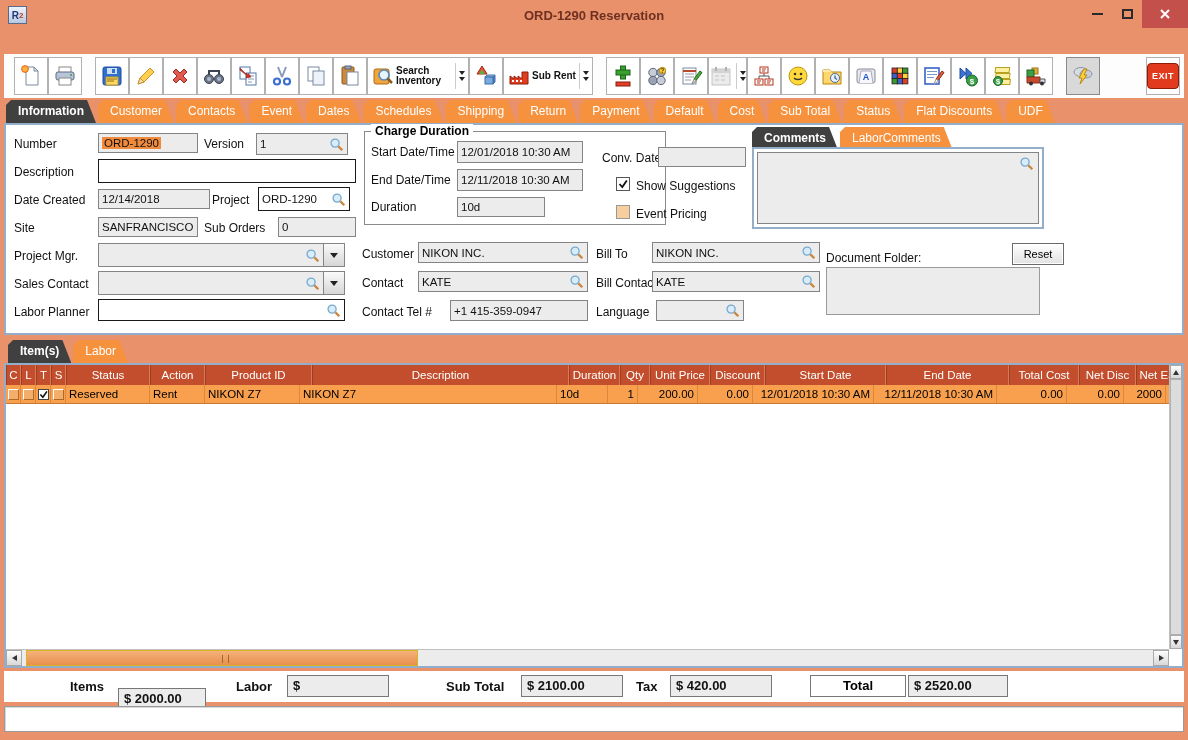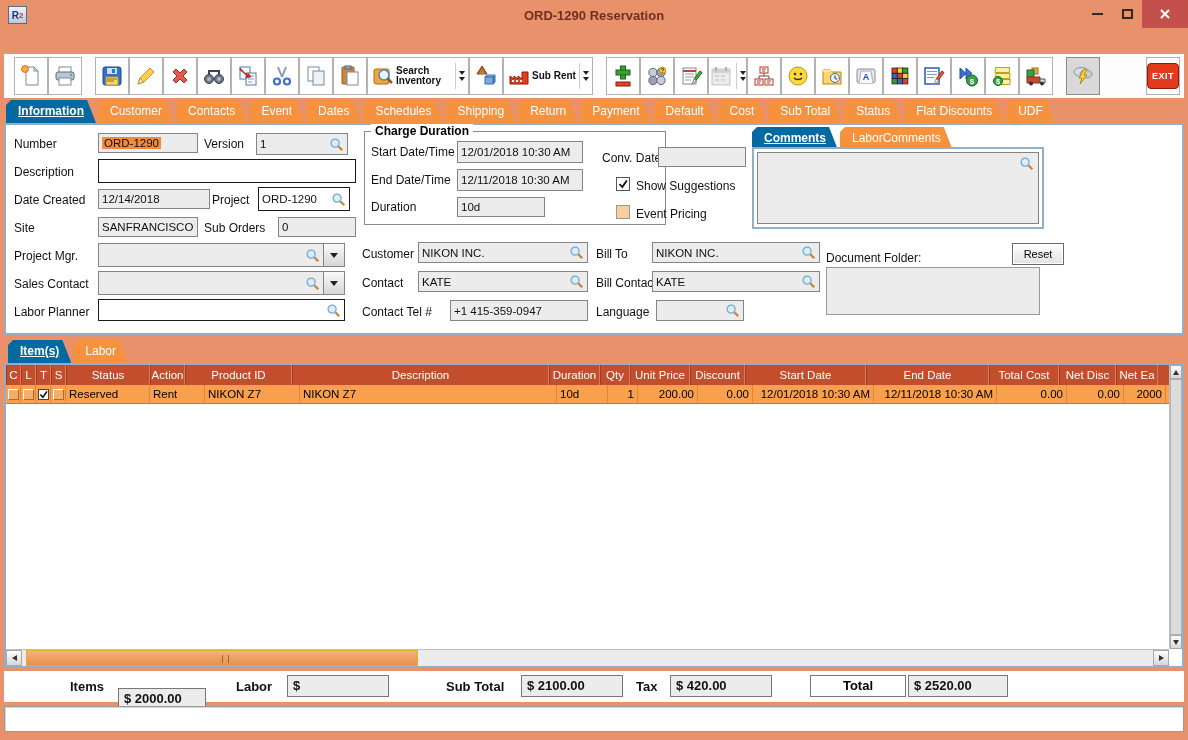--- a/index.html
+++ b/index.html
@@ -32,21 +32,21 @@
   .tbtn.wide { padding:6px 3px; }
   .tlabel { font-size:10px; font-weight:bold; color:#111; line-height:1.05; max-width:56px; margin-left:1px; }
   .dd2 { display:flex; flex-direction:column; gap:2px; margin-left:3px; padding-left:3px; border-left:1px solid #ccc; height:26px; justify-content:center; }
   .dd2 b { width:0; height:0; border-left:3px solid transparent; border-right:3px solid transparent; border-top:4px solid #222; }
   .exit-face { background:#E23A1C; border:1px solid #8d1d0a; border-radius:4px; color:#fff; font-weight:bold; font-size:9px; padding:7px 4px; letter-spacing:0.5px; }
 
   
   .tabrow { position:absolute; left:4px; right:4px; display:flex; gap:2px; align-items:flex-end; }
   .tabrow.main { top:98px; height:25px; padding-left:2px; }
   .tab { background:#F6913E; color:#fff; font-size:12px; padding:4px 12px 5px; clip-path:polygon(0 100%, 0 5px, 5px 0, calc(100% - 9px) 0, 100% 100%); cursor:pointer; white-space:nowrap; }
-  .tab.sel { background:#0369a1; font-weight:bold;text-decoration:underline; }
+  .tab.sel { background:#404040; font-weight:bold; }
 
   
   .form-panel { position:absolute; top:123px; left:4px; right:4px; height:212px; background:#fff; border:2px solid #93AECB; }
   .lbl { position:absolute; font-size:12px; color:#111; white-space:nowrap; }
   .fld { position:absolute; height:20px; background:#ECECEC; border:1px solid #848484; font-size:11.5px; color:#111; padding:1px 3px; display:flex; align-items:center; overflow:hidden; white-space:nowrap; }
   .fld.white { background:#fff; border-color:#1a1a1a; }
   .fld .mag { margin-left:auto; flex:none; }
   .mag { width:15px; height:15px; cursor:pointer; }
   .sel-text { background:#F08A3C; padding:0 2px; }
   .combo { position:absolute; display:flex; }
@@ -621,21 +621,21 @@
     </div>
 
   <div class="table-panel">
     <div class="grid">
         <div class="hrow">
           <div class="hc" style="width: 15px;">C</div>
           <div class="hc" style="width: 15px;">L</div>
           <div class="hc" style="width: 15px;">T</div>
           <div class="hc" style="width: 15px;">S</div>
           <div class="hc" style="width: 84px;">Status</div>
-          <div class="hc" style="width: 35px;">Action</div>
+          <div class="hc" style="width: 55px;">Action</div>
           <div class="hc" style="width: 107px;">Product ID</div>
           <div class="hc" style="width: 257px;">Description</div>
           <div class="hc" style="width: 51px;">Duration</div>
           <div class="hc" style="width: 30px;">Qty</div>
           <div class="hc" style="width: 60px;">Unit Price</div>
           <div class="hc" style="width: 55px;">Discount</div>
           <div class="hc" style="width: 121px;">Start Date</div>
           <div class="hc" style="width: 123px;">End Date</div>
           <div class="hc" style="width: 70px;">Total Cost</div>
           <div class="hc" style="width: 57px;">Net Disc</div>

